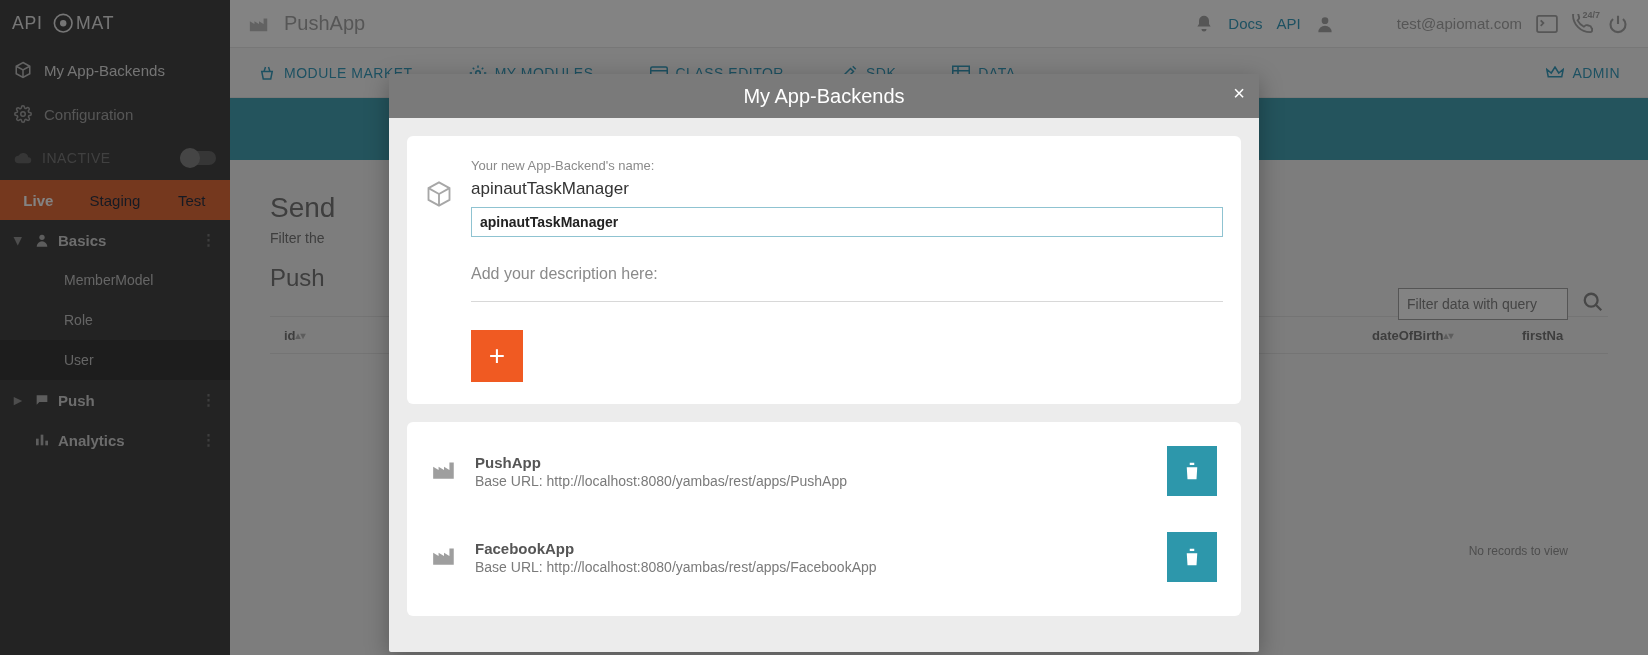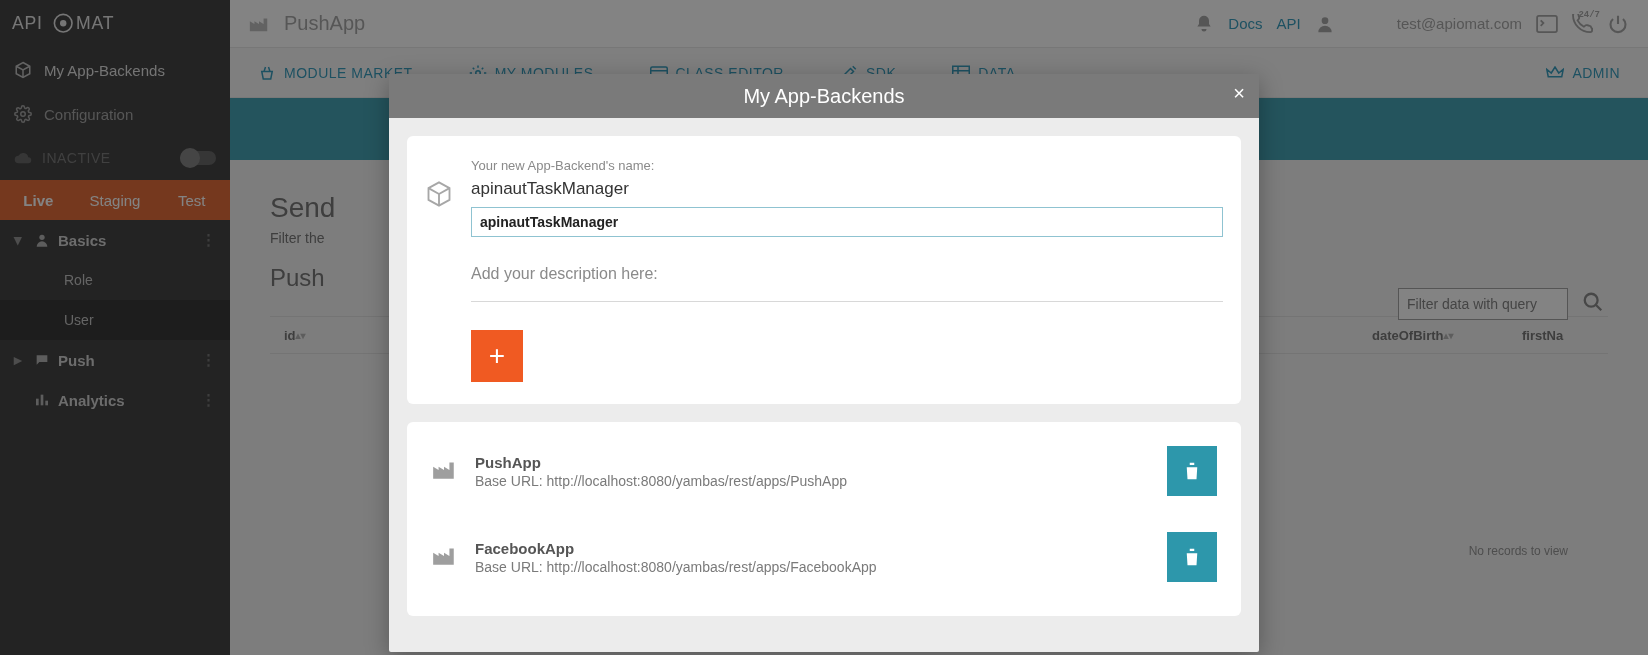--- a/index.html
+++ b/index.html
@@ -9,37 +9,37 @@
 .sidebar { position: absolute; left: 0; top: 0; width: 230px; height: 100%; background: #2b2b2b; color: #aaa; }
 .logo-area { height: 48px; display: flex; align-items: center; padding: 0 12px; }
 .logo-svg { color: #ddd; }
 .side-item { display: flex; align-items: center; gap: 12px; height: 44px; padding: 0 14px; font-size: 15px; color: #ddd; cursor: pointer; }
 .side-item.dim { color: #9c9c9c; }
 .side-status { display: flex; align-items: center; gap: 10px; height: 44px; padding: 0 14px; font-size: 14px; color: #6b6b6b; letter-spacing: 0.5px; }
 .side-status .toggle { margin-left: auto; width: 36px; height: 14px; border-radius: 7px; background: #555; position: relative; }
 .side-status .toggle::after { content: ''; position: absolute; left: 0; top: -3px; width: 20px; height: 20px; border-radius: 50%; background: #777; }
 
 .env-bar { height: 40px; background: #e15a21; display: flex; align-items: stretch; color: #fff; font-size: 15px; }
-.env-tab { flex: 1; display: flex; align-items: center; justify-content: center; cursor: pointer; color: #ffffff; }
+.env-tab { flex: 1; display: flex; align-items: center; justify-content: center; cursor: pointer; color: #0f172a; }
 .env-tab.active { color: #fff; font-weight: 600; }
 
 .tree-item { display: flex; align-items: center; height: 40px; padding: 0 14px; font-size: 15px; color: #9c9c9c; cursor: pointer; gap: 8px; }
 .tree-item.header { color: #ccc; font-weight: 600; }
 .tree-item.sub { padding-left: 64px; font-size: 14px; color: #bdbdbd; }
 .tree-item .dots { margin-left: auto; color: #666; }
 .tree-item.selected { background: #1d1d1d; }
 .tree-item .chev { width: 12px; display: inline-block; color: #888; }
 
 
 .top-header { position: absolute; left: 230px; top: 0; right: 0; height: 48px; border-bottom: 1px solid #e5e5e5; display: flex; align-items: center; padding: 0 20px 0 18px; gap: 14px; background: #fff; }
 .app-icon { color: #b7b7b7; }
 .app-title { color: #9c9c9c; font-size: 20px; }
 .spacer { flex: 1; }
 .hlink { color: #1e90b5; font-size: 15px; cursor: pointer; text-decoration: none; }
-.hicon { color: #9c9c9c; cursor: pointer; display: inline-flex; font-family: Liberation Mono, monospace; }
+.hicon { color: #9c9c9c; cursor: pointer; display: inline-flex; }
 .user-mail { color: #9c9c9c; font-size: 15px; margin-left: 48px; }
 .badge-247 { font-size: 9px; color: #9c9c9c; font-weight: 700; }
 
 
 .tabs-bar { position: absolute; left: 230px; top: 48px; right: 0; height: 50px; background: #f7f7f7; border-bottom: 1px solid #e6e6e6; display: flex; align-items: center; color: #1e90b5; font-size: 14px; letter-spacing: 0.5px; }
 .tab { display: flex; align-items: center; gap: 8px; padding: 0 28px; cursor: pointer; }
 .tab .ticon { color: #1e90b5; }
 .tabs-spacer { flex: 1; }
 
 
@@ -144,20 +144,23 @@
   <div class="tree-item header">
     <span class="chev">▾</span>
     <svg width="16" height="16" viewBox="0 0 24 24" fill="#aaa">
         <circle cx="12" cy="8" r="4"></circle>
         <path d="M4 22a8 8 0 0116 0"></path>
       </svg>
     <span>Basics</span>
     <span class="dots">⋮</span>
   </div>
   <div class="tree-item sub">
+      <span>MemberModel</span>
+    </div>
+  <div class="tree-item sub">
       <span>Role</span>
     </div>
   <div class="tree-item sub selected">
       <span>User</span>
     </div>
 
   <div class="tree-item header">
     <span class="chev">▸</span>
     <svg width="16" height="14" viewBox="0 0 24 20" fill="#aaa">
         <path d="M4 3h16v10H8l-4 4V3z"></path>

